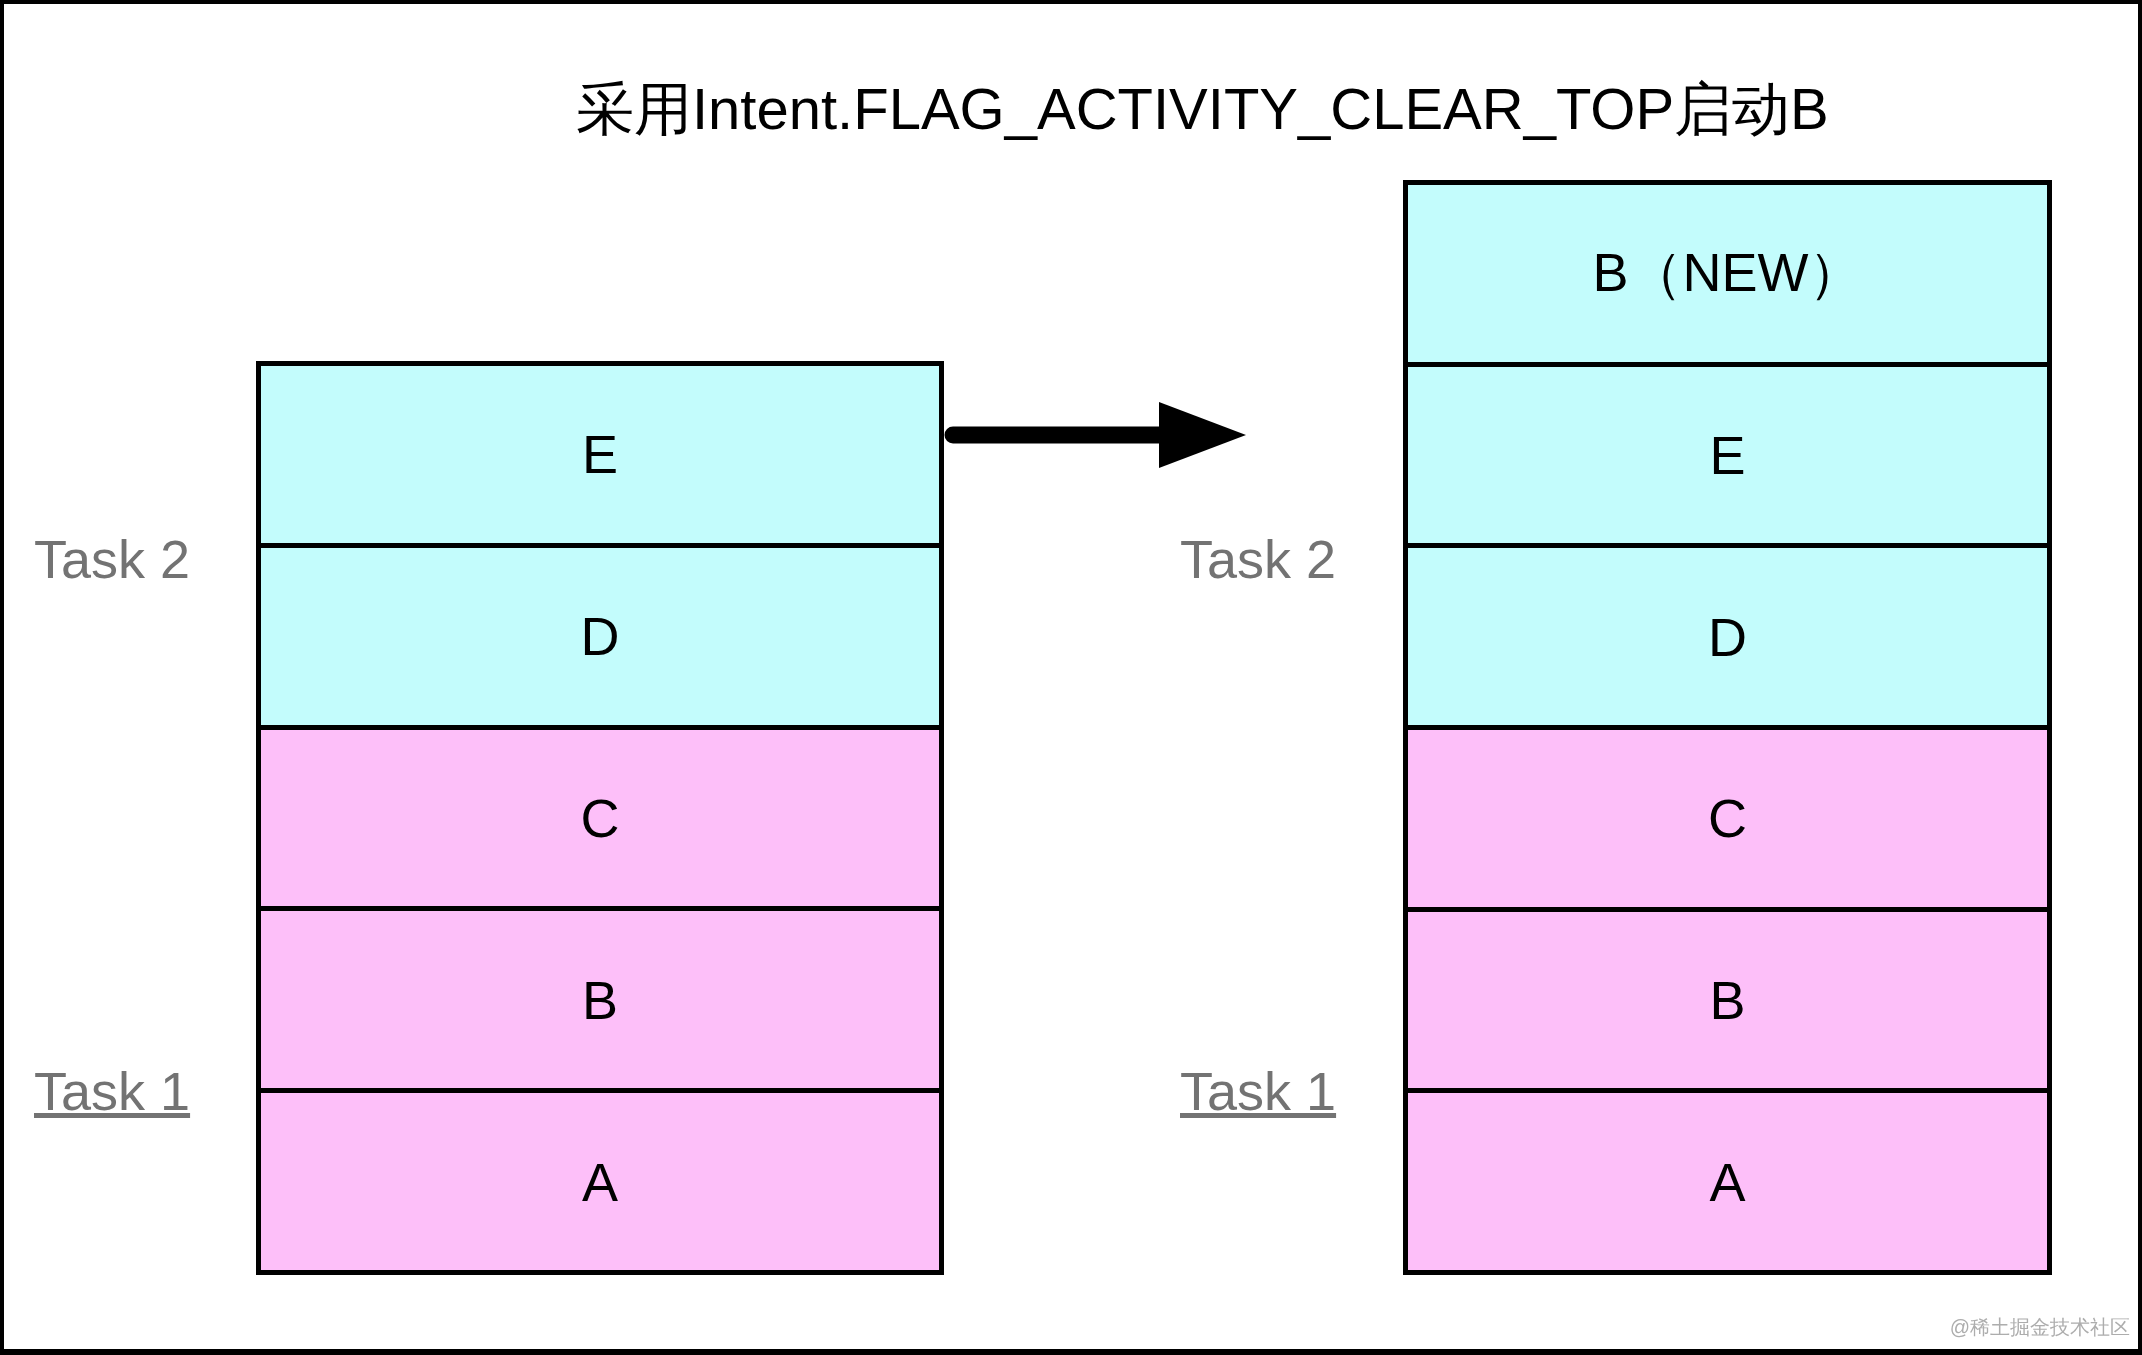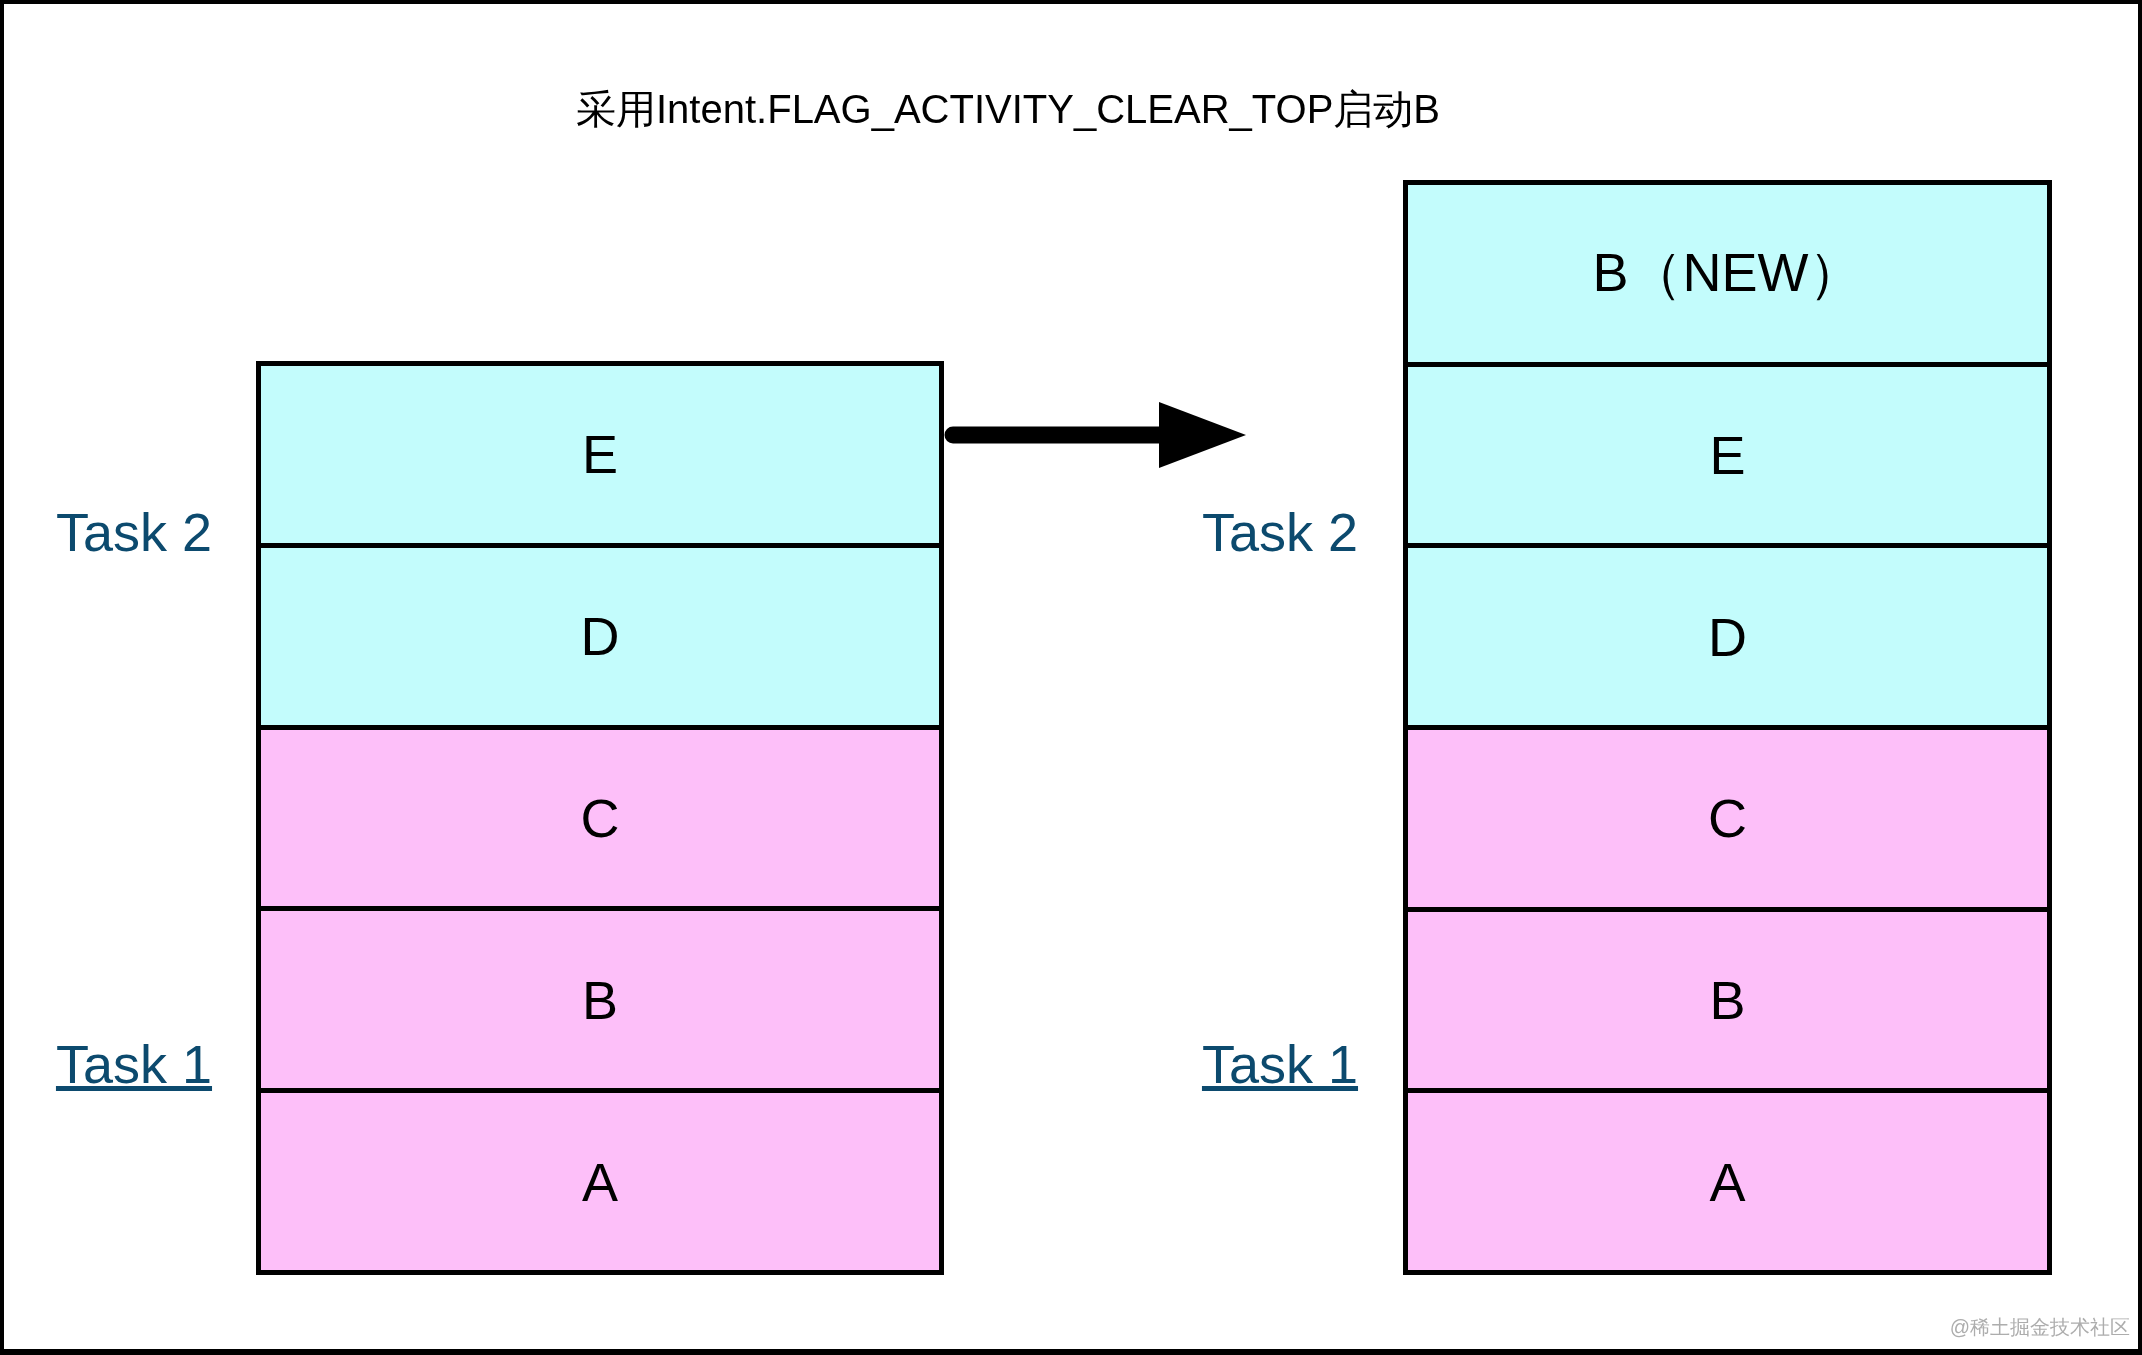--- a/index.html
+++ b/index.html
@@ -9,21 +9,21 @@
     width:2142px;height:1355px;
     box-sizing:border-box;
     background:#ffffff;
     border:4px solid #000;
     border-bottom-width:6px;
     overflow:hidden;
   }
   .title{
     position:absolute;
     left:572px;top:74px;
-    font-size:40px;line-height:62px;
+    font-size:58px;line-height:62px;
     color:#000;white-space:nowrap;
   }
   .stack{
     position:absolute;
     box-sizing:border-box;
     border:5px solid #000;
     display:flex;flex-direction:column;
   }
   .stack-before{left:252px;top:357px;width:688px;height:914px;}
   .stack-after{left:1399px;top:176px;width:649px;height:1095px;}
@@ -32,21 +32,21 @@
     display:flex;align-items:center;justify-content:center;
     font-size:54px;color:#000;
   }
   .row + .row{border-top:5px solid #000;}
   .row.task2{background:var(--task2,#c3fcfc);}
   .row.task1{background:var(--task1,#fdbff9);}
   .task-label{
     position:absolute;
     width:200px;
     font-size:54px;line-height:64px;
-    text-align:center;color:#0c4a6e;white-space:nowrap;
+    color:#737373;white-space:nowrap;margin-top:27px;
   }
   .tl-left{left:30px;}
   .tl-right{left:1176px;}
   .tl-task2{top:496px;}
   .tl-task1{top:1028px;text-decoration:underline;}
   .arrow{
     position:absolute;
     left:935px;top:393px;
   }
   .watermark{

